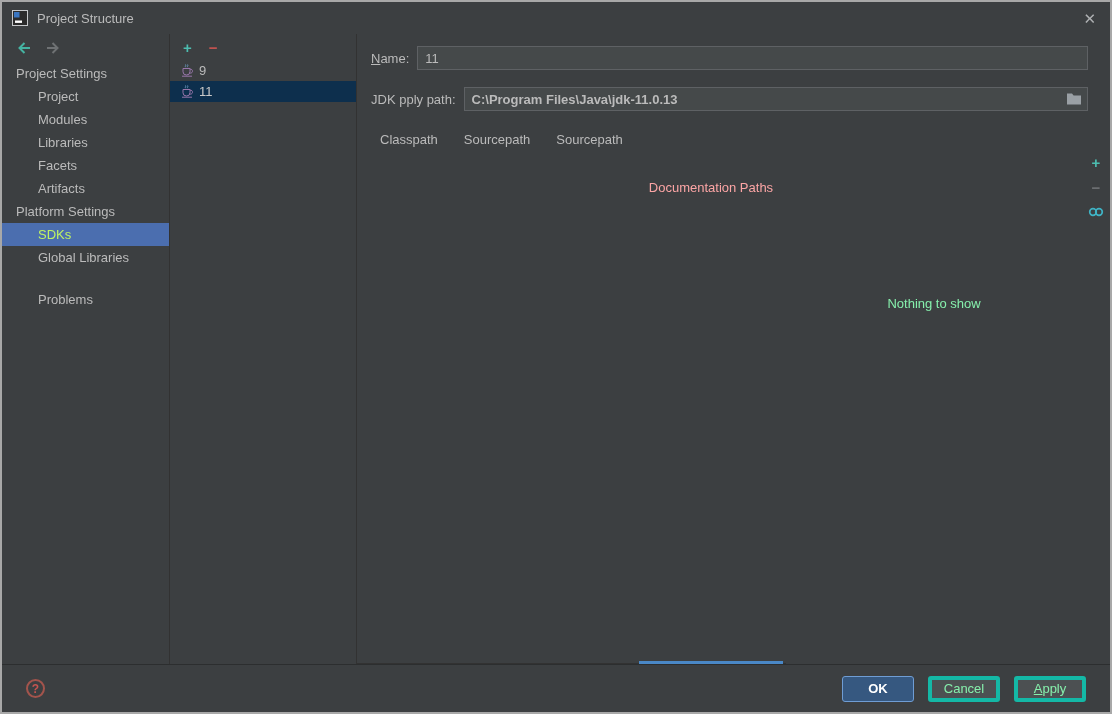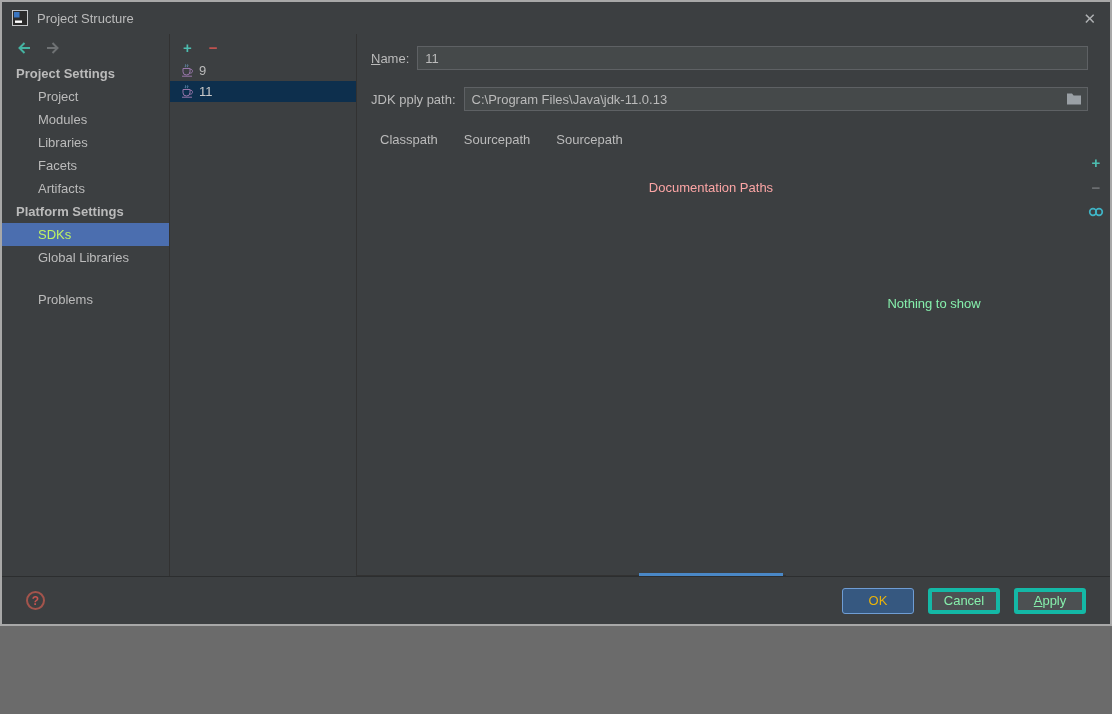--- a/index.html
+++ b/index.html
@@ -1,29 +1,29 @@
 <!DOCTYPE html>
 <html><head>
 <meta charset="utf-8">
 <style>
   html,body{margin:0;padding:0;background:#6b6b6b;}
   *{box-sizing:border-box;}
-  .window{position:relative;width:1112px;height:626px;background:#3c3f41;border:2px solid #a8a8a8;
+  .window{position:relative;width:1112px;height:714px;background:#3c3f41;border:2px solid #a8a8a8;
     font-family:"Liberation Sans",sans-serif;font-size:13px;color:#bbbbbb;
     display:flex;flex-direction:column;overflow:hidden;}
   
   .titlebar{flex:0 0 32px;display:flex;align-items:center;padding:0 14px 0 10px;gap:9px;}
   .title-text{color:#bbbbbb;}
   .spacer{flex:1;}
   .close-btn{color:#afb1b3;font-size:15px;line-height:1;cursor:default;}
   
   .body{flex:1;display:flex;min-height:0;}
   .sidebar{flex:0 0 168px;border-right:1px solid #323232;display:flex;flex-direction:column;}
   .nav-row{height:28px;display:flex;align-items:center;gap:15px;padding-left:15px;}
-  .side-header{height:23px;line-height:23px;padding-left:14px;font-weight:bold;white-space:nowrap;}
+  .side-header{height:23px;line-height:23px;padding-left:14px;font-weight:normal;white-space:nowrap;}
   .side-item{height:23px;line-height:23px;padding-left:36px;white-space:nowrap;cursor:default;}
   .side-item.selected{background:#4b6eaf;color:#bef264;}
   .side-problems{margin-top:19px;}
   
   .sdkpanel{flex:0 0 187px;border-right:1px solid #323232;display:flex;flex-direction:column;}
   .sdk-toolbar{height:26px;display:flex;align-items:center;gap:17px;padding-left:13px;}
   .tool-glyph{font-size:15px;font-weight:bold;line-height:1;cursor:default;}
   .tool-add{color:#4dbdb0;}
   .tool-remove{color:#c75450;}
   .sdk-row{height:21px;display:flex;align-items:center;gap:6px;padding-left:11px;cursor:default;}
@@ -31,21 +31,21 @@
   
   .main{flex:1;display:flex;flex-direction:column;min-width:0;}
   .field-row{display:flex;align-items:center;margin:0 22px 0 14px;}
   .field-row.name{margin-top:12px;}
   .field-row.jdk{margin-top:17px;}
   .field-label{margin-right:8px;white-space:nowrap;}
   .mn{text-decoration:underline;}
   .text-field{flex:1;height:24px;background:#45494a;border:1px solid #5e6164;color:#bbbbbb;
     font-family:"Liberation Sans",sans-serif;font-size:13px;padding:0 7px;outline:none;}
   .jdk-wrap{flex:1;position:relative;display:flex;}
-  .jdk-wrap .text-field{width:100%;padding-right:30px;}
+  .jdk-wrap .text-field{width:100%;padding-right:30px;font-weight:bold;}
   .folder-btn{position:absolute;right:6px;top:5px;cursor:default;line-height:0;}
   .tabs-zone{flex:1;display:flex;margin-top:15px;min-height:0;}
   .tabs-left{flex:1;display:flex;flex-direction:row;min-width:0;}
   .tabs-row{display:flex;border-bottom:1px solid #323232;padding-left:10px;}
   .tab{padding:6px 13px 7px;position:relative;cursor:default;white-space:nowrap;}
   .tab.selected{color:#fca5a5;margin-top:48px;}
   .tab.selected::after{content:"";position:absolute;left:3px;right:3px;bottom:-1px;height:3px;background:#4a88c7;}
   .content{flex:1;position:relative;}
   .empty-text{position:absolute;top:170px;left:0;right:0;text-align:center;color:#86efac;}
   .right-rail{flex:0 0 28px;display:flex;flex-direction:column;align-items:center;padding-top:28px;gap:9px;}
@@ -53,21 +53,21 @@
     font-size:15px;font-weight:bold;line-height:1;cursor:default;}
   .rail-add{color:#4dbdb0;}
   .rail-remove{color:#6e7173;}
   
   .footer{flex:0 0 48px;border-top:1px solid #2c2e2f;display:flex;align-items:center;padding:0 24px;gap:14px;}
   .help-circle{width:19px;height:19px;border-radius:50%;border:2px solid #a3544c;color:#c75450;
     display:flex;align-items:center;justify-content:center;font-size:12px;font-weight:bold;cursor:default;}
   .btn{min-width:72px;height:26px;border-radius:3px;background:#4c5052;border:4px solid #14b8a6;
     color:#86efac;font-family:"Liberation Sans",sans-serif;font-size:13px;
     display:flex;align-items:center;justify-content:center;cursor:default;}
-  .btn.primary{background:#365880;border:1px solid #6f9dd4;color:#eab308;}
+  .btn.primary{background:#365880;border:1px solid #6f9dd4;color:#ffffff;font-weight:bold;}
   svg{display:block;}
 </style>
 </head>
 <body>
 
 <div class="window">
 
   <div class="titlebar">
     <span>
       <svg width="16" height="16" viewBox="0 0 16 16">

